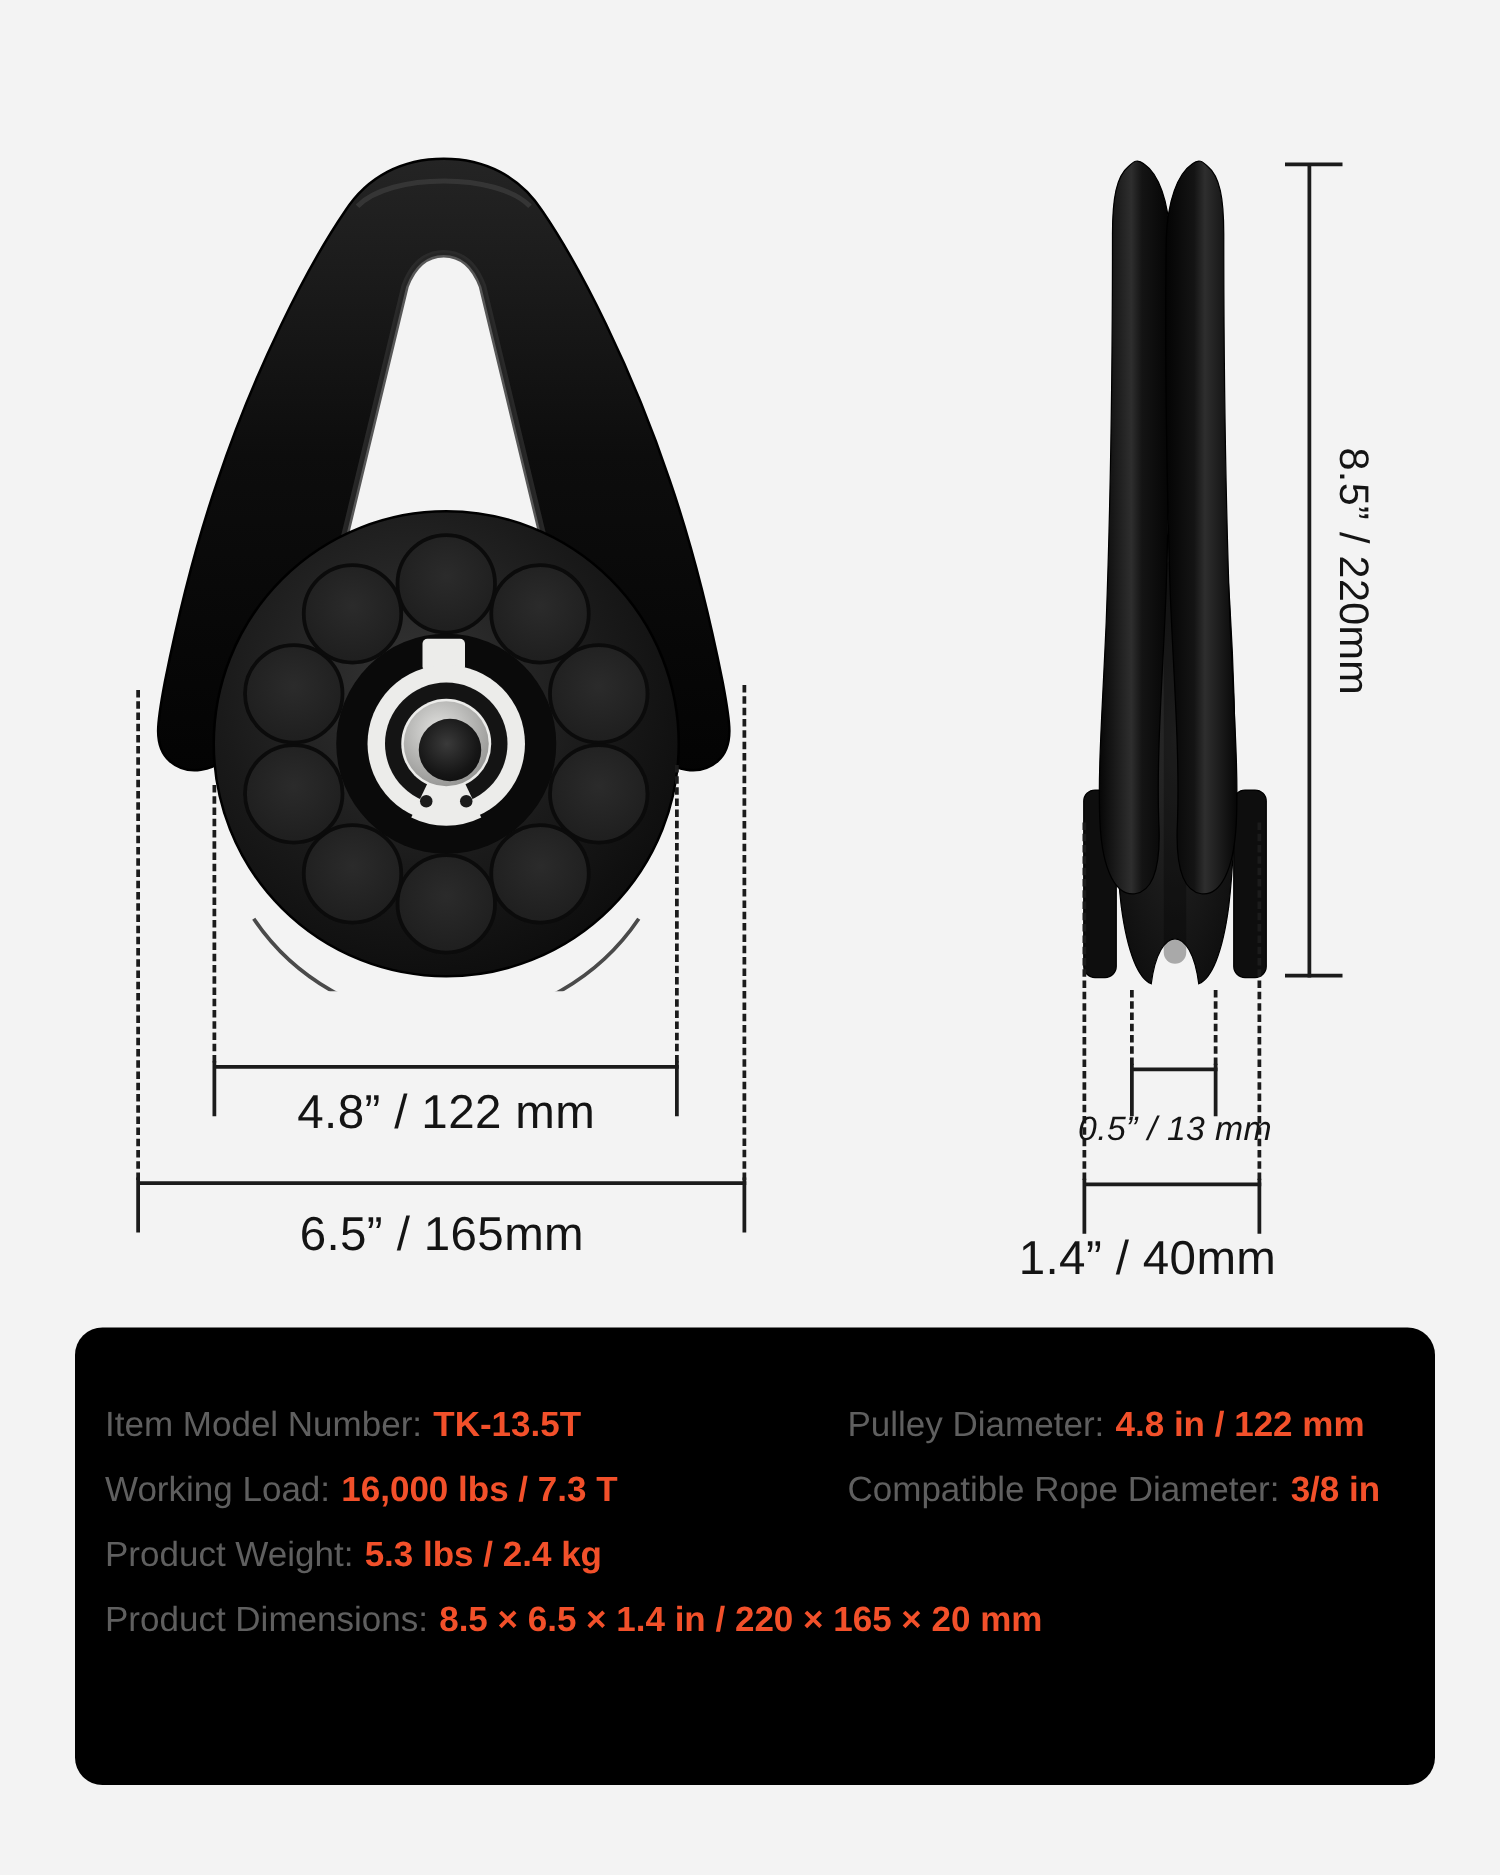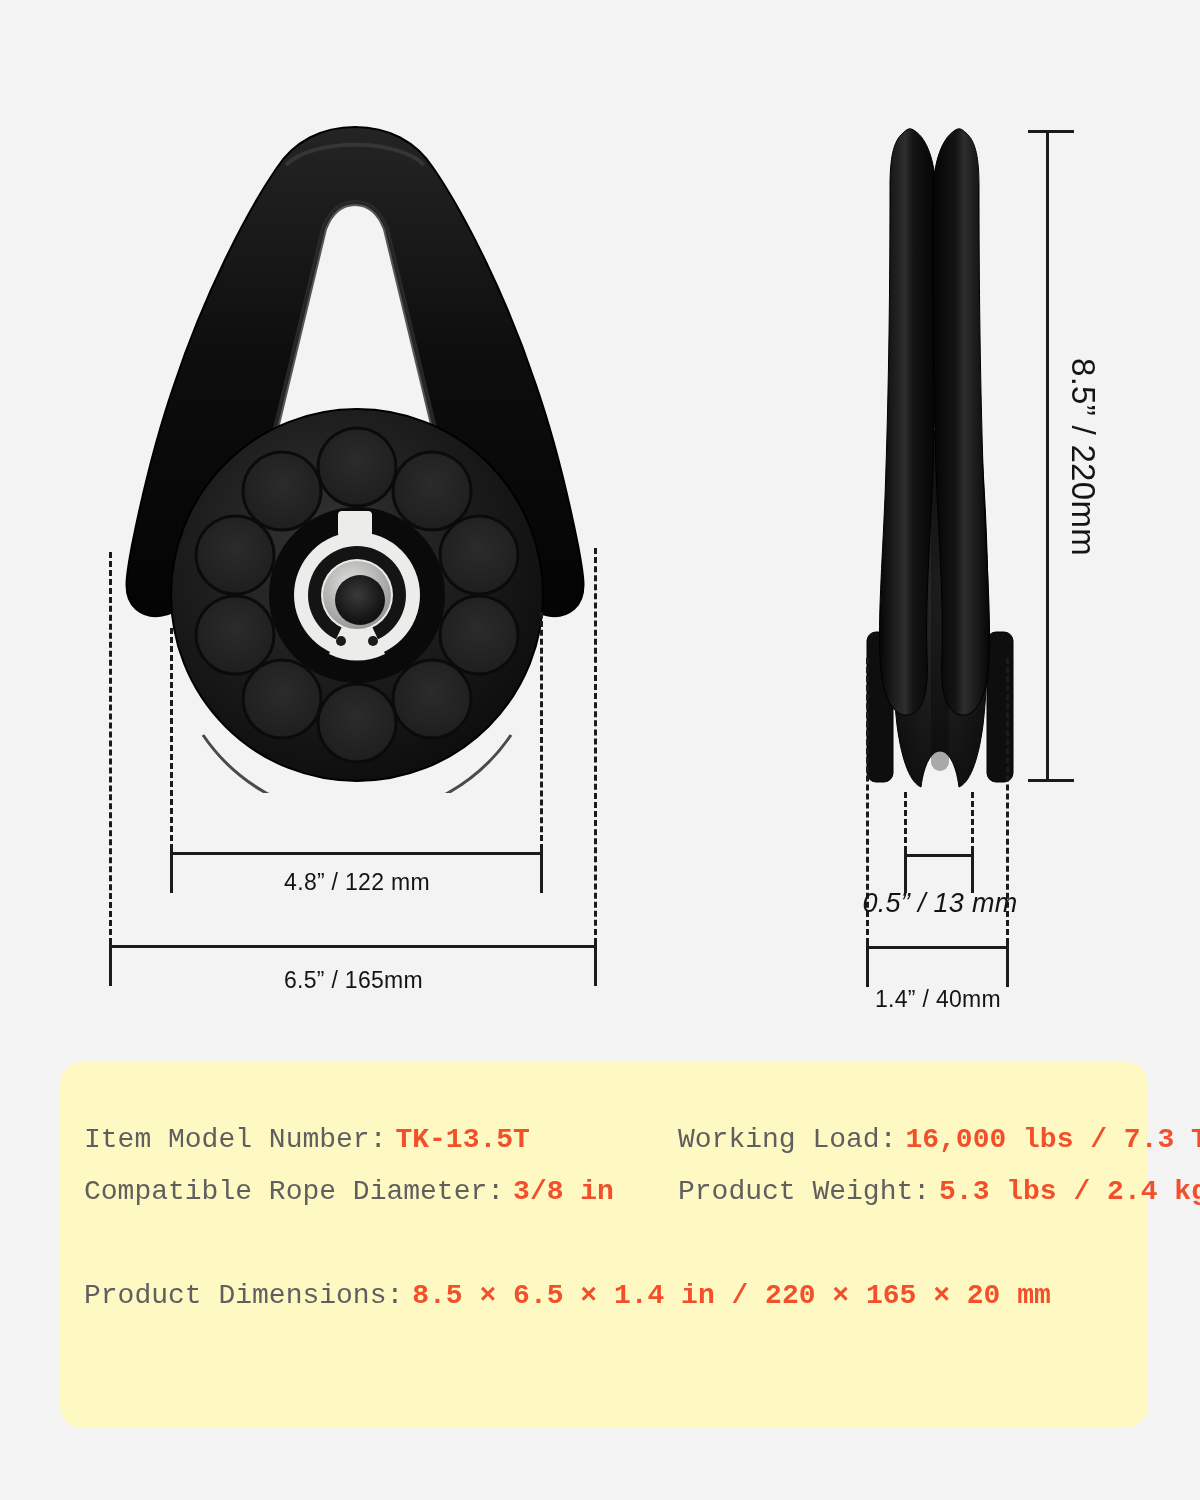--- a/index.html
+++ b/index.html
@@ -10,37 +10,36 @@
     overflow:hidden;
     font-family:"Liberation Sans", sans-serif;
   }
   svg{position:absolute;display:block;}
   
   .dash{position:absolute;width:0;border-left:3px dashed #1b1b1b;}
   .hline{position:absolute;height:3px;background:#1b1b1b;}
   .vtick{position:absolute;width:3px;background:#1b1b1b;}
   .htick{position:absolute;height:3px;background:#1b1b1b;}
   .dimlabel{
-    position:absolute;color:#141414;font-size:23px;font-weight:500;
+    position:absolute;color:#141414;font-size:38px;font-weight:500;
     text-align:center;letter-spacing:.3px;white-space:nowrap;
   }
   .dimlabel.small{font-size:27px;font-style:italic;}
   .dim-vertical{
     position:absolute;left:1056px;top:132px;height:650px;width:46px;
     writing-mode:vertical-rl;text-align:center;color:#141414;
     font-size:33px;font-weight:500;letter-spacing:.3px;white-space:nowrap;
   }
   
   .spec-card{
     position:absolute;left:60px;top:1062px;width:1088px;height:366px;
-    background:#fef9c3;border-radius:22px;
+    background:#000000;border-radius:22px;
     box-sizing:border-box;padding:52px 24px 0 24px;
     display:grid;grid-template-columns:594px 1fr;grid-auto-rows:52px;
     align-items:center;
-    font-family:Liberation Mono, monospace;
   }
   .spec-row{white-space:nowrap;line-height:1;}
   .spec-row.full{grid-column:1 / -1;}
   .spec-label{color:#5f5f5f;font-size:28px;font-weight:400;}
   .spec-value{color:#f2502a;font-size:28px;font-weight:700;margin-left:9px;}
 </style>
 </head>
 <body>
 
 <div class="canvas">
@@ -199,32 +198,35 @@
   <div class="dash" style="left:1006px;top:658px;height:286px;"></div>
 
   <div class="hline" style="left:905px;top:854px;width:69px;"></div>
   <div class="vtick" style="left:904px;top:851px;height:42px;"></div>
   <div class="vtick" style="left:971px;top:851px;height:42px;"></div>
   <div class="dimlabel small" style="left:855px;top:888px;width:170px;">0.5” / 13 mm</div>
 
   <div class="hline" style="left:867px;top:946px;width:142px;"></div>
   <div class="vtick" style="left:866px;top:943px;height:44px;"></div>
   <div class="vtick" style="left:1006px;top:943px;height:44px;"></div>
-  <div class="dimlabel" style="left:845px;top:986px;width:186px;">1.4” / 40mm</div>
+  <div class="dimlabel" style="left:815px;top:986px;width:186px;">1.4” / 40mm</div>
 
   <div class="vtick" style="left:1046px;top:132px;height:650px;"></div>
   <div class="htick" style="left:1028px;top:130px;width:46px;"></div>
   <div class="htick" style="left:1028px;top:779px;width:46px;"></div>
   <div class="dim-vertical">8.5” / 220mm</div>
 
   <div class="spec-card">
     <div class="spec-row">
       <span class="spec-label">Item Model Number:</span><span class="spec-value">TK-13.5T</span>
     </div>
     <div class="spec-row">
+      <span class="spec-label">Pulley Diameter:</span><span class="spec-value">4.8 in / 122 mm</span>
+    </div>
+    <div class="spec-row">
       <span class="spec-label">Working Load:</span><span class="spec-value">16,000 lbs / 7.3 T</span>
     </div>
     <div class="spec-row">
       <span class="spec-label">Compatible Rope Diameter:</span><span class="spec-value">3/8 in</span>
     </div>
     <div class="spec-row">
       <span class="spec-label">Product Weight:</span><span class="spec-value">5.3 lbs / 2.4 kg</span>
     </div>
     <div class="spec-row"></div>
     <div class="spec-row full">

